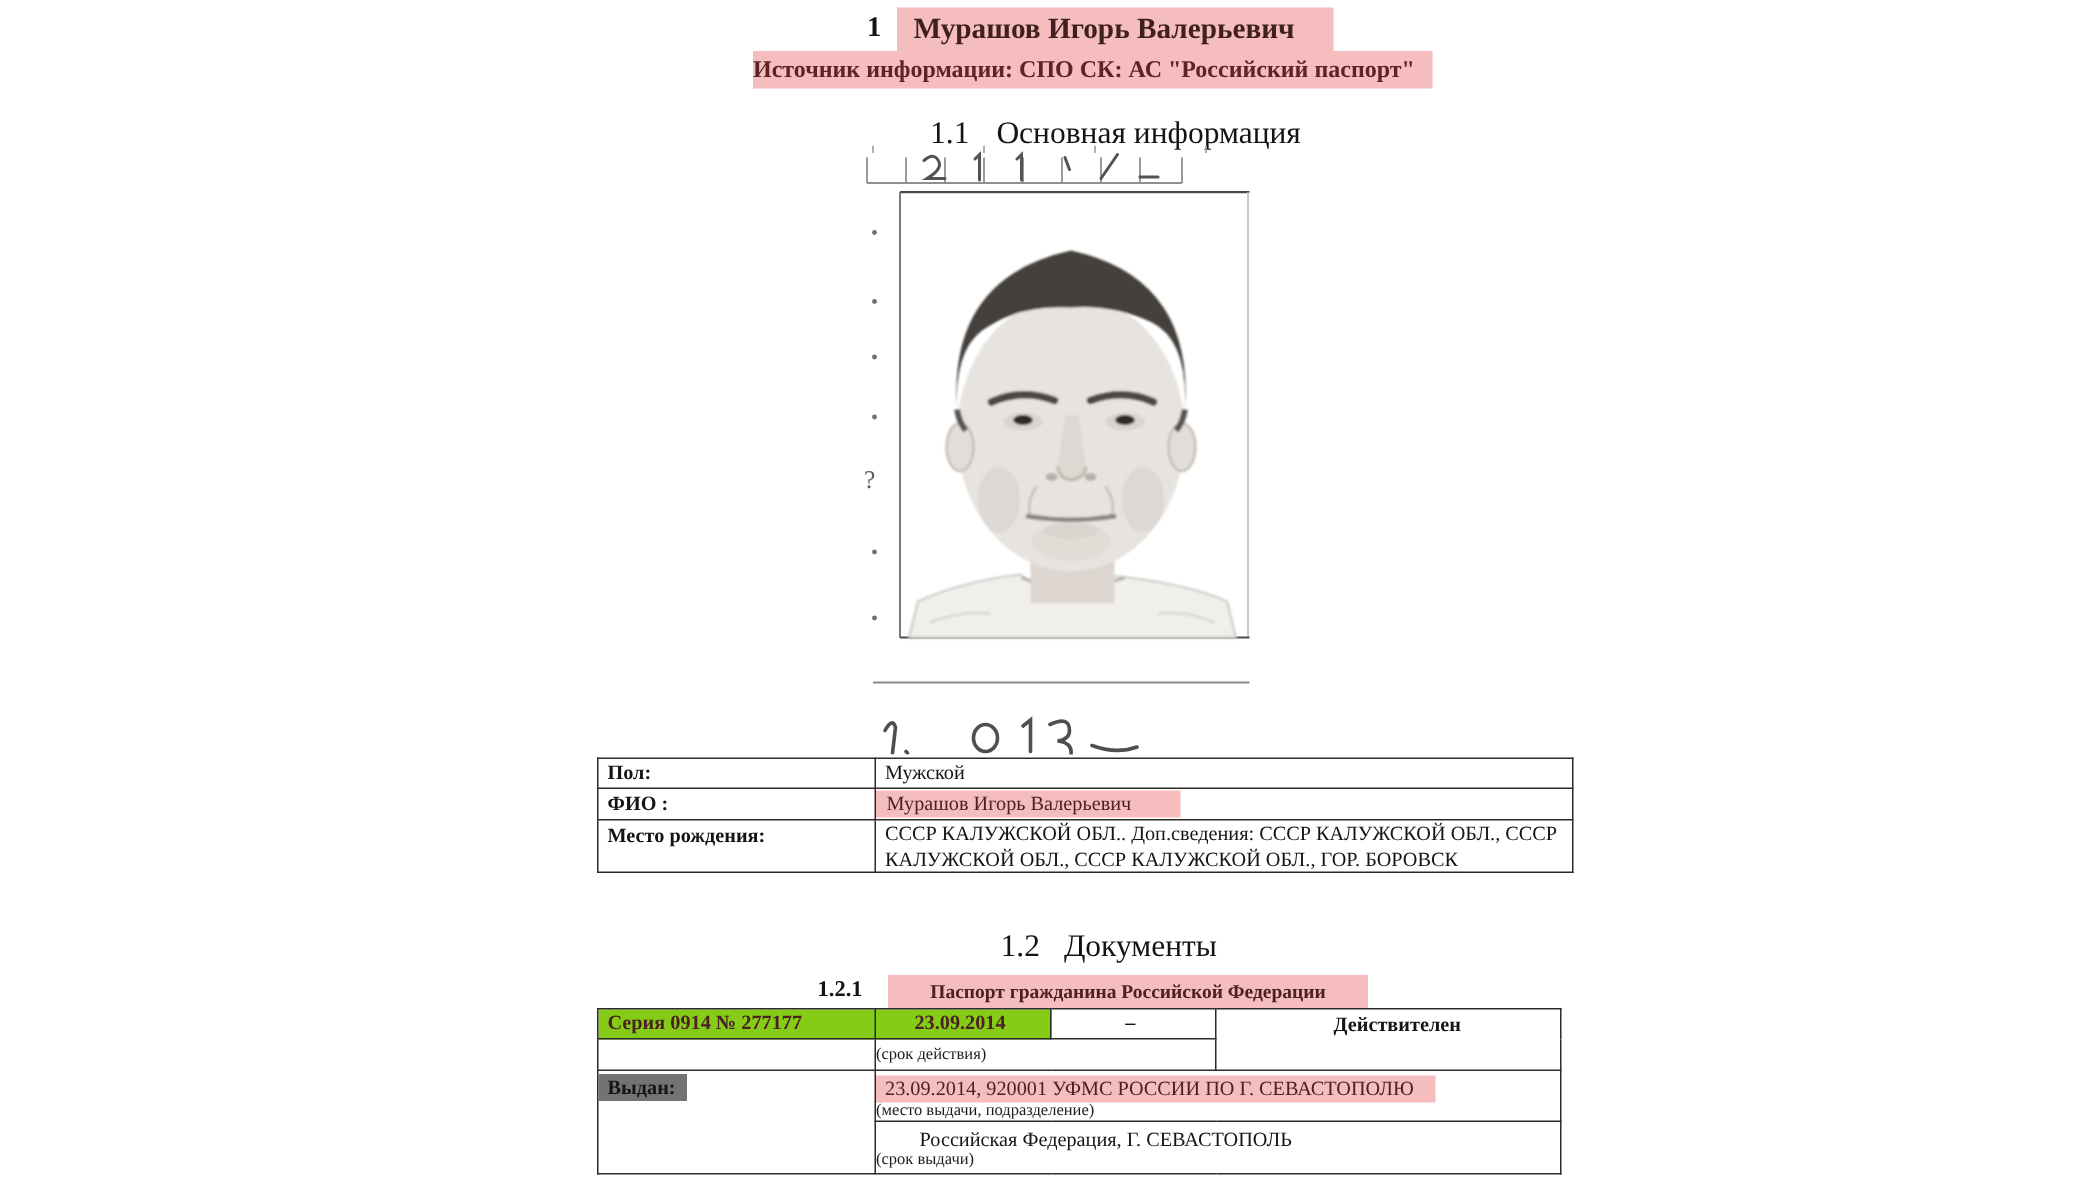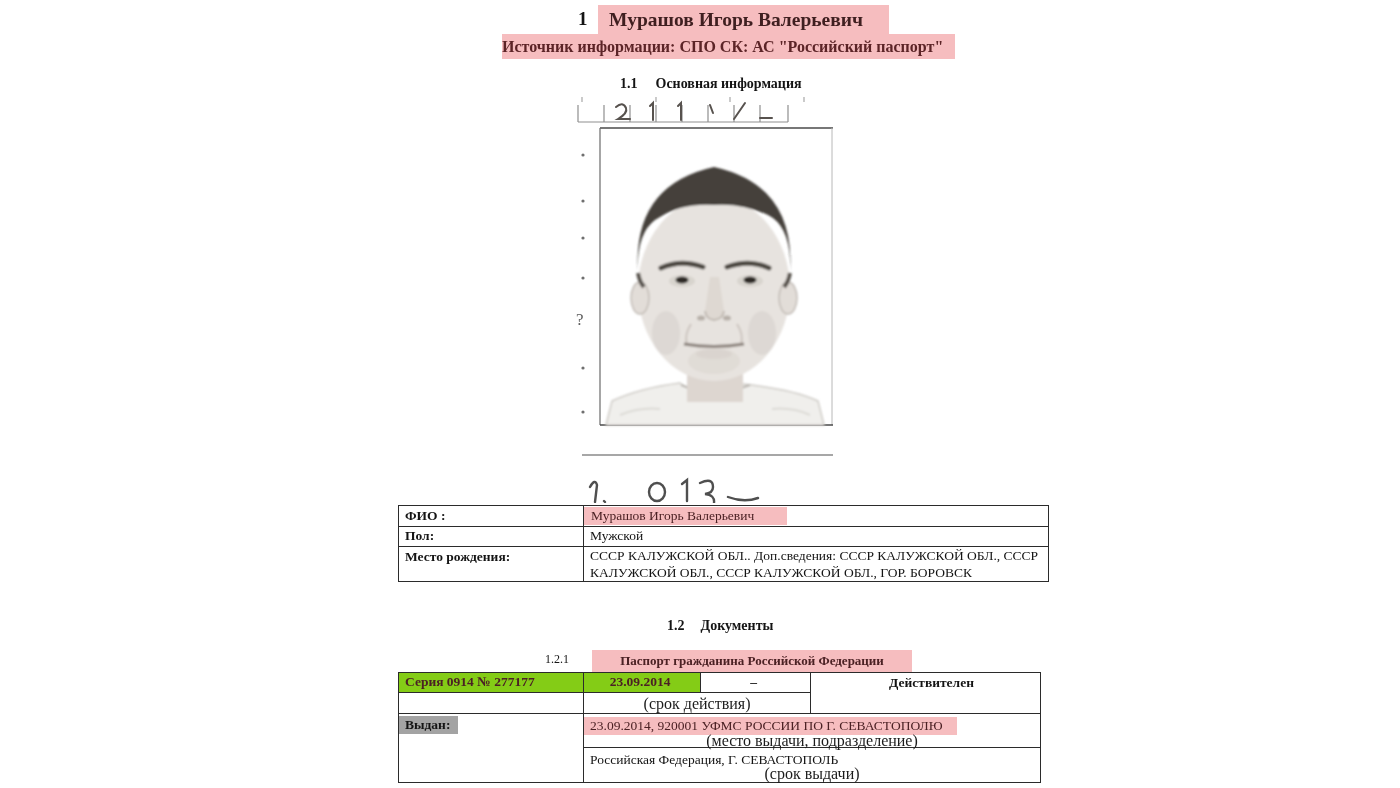--- a/index.html
+++ b/index.html
@@ -9,48 +9,48 @@
   .abs { position:absolute; }
 
   
   .h1-num { left:578px; top:8px; font-size:19px; font-weight:bold; }
   .h1-name { left:598px; top:5px; width:291px; height:29px; background:#f6bdbf;
              color:#3f1f20; font-size:19.5px; font-weight:bold; line-height:29px;
              padding-left:11px; white-space:nowrap; }
   .src-line { left:502px; top:34px; width:453px; height:25px; background:#f6bdbf;
               color:#5c2427; font-size:16px; font-weight:bold; line-height:25px;
               white-space:nowrap; }
-  .sec { font-size:14px; font-weight:bold; display:flex; }
+  .sec { font-size:21px; font-weight:normal; display:flex; }
   .sec-11 { left:620px; top:76px; } .sec-11 .gap { width:18px; }
   .sec-12 { left:667px; top:618px; } .sec-12 .gap { width:16px; }
-  .sec-121-num { left:545px; top:652px; font-size:12px; font-weight:normal; }
+  .sec-121-num { left:545px; top:652px; font-size:15px; font-weight:bold; }
   .sec-121-title { left:592px; top:650px; width:320px; height:22px; background:#f6bdbf;
                    color:#4b2124; font-size:13px; font-weight:bold; line-height:22px;
                    text-align:center; white-space:nowrap; }
 
   
   table { border-collapse:collapse; table-layout:fixed; }
   td { border:1px solid #2b2b2b; font-size:13.5px; color:#141414;
        vertical-align:middle; line-height:1.22; padding:0 4px 0 6px; }
   .t1 { left:398px; top:505px; width:650px; }
   .t2 { left:398px; top:672px; width:642px; }
   .lbl { font-weight:bold; white-space:nowrap; }
   .nopad { padding:0; }
   .hl-span { display:inline-block; background:#f6bdbf; color:#4b2124; padding:1px 0 1px 7px; }
   .w-fio { min-width:203px; } .w-dob { min-width:75px; }
   .cell-pink { background:#84cc16; color:#4b2124; font-weight:bold; }
   .ctr { text-align:center; }
   .bold { font-weight:bold; }
-  .cap { display:block; font-size:16px; line-height:11px; text-align:center; color:#1c1c1c; }
+  .cap { display:block; font-size:11px; line-height:11px; text-align:left; color:#1c1c1c; }
   .top { vertical-align:top; padding-top:2px; }
-  .vyd { display:inline-block; background:#a3a3a3; padding:1px 8px 1px 6px; }
+  .vyd { display:inline-block; background:#737373; padding:1px 8px 1px 6px; }
   .issued-line { display:block; padding-top:1px; }
   .issued-hl { display:inline-block; background:#f6bdbf; color:#4b2124;
                padding:1px 14px 1px 6px; white-space:nowrap; }
-  .plain-line { display:block; padding:2px 0 0 6px; }
+  .plain-line { display:block; padding:2px 0 0 6px;margin-left:23px; }
 </style>
 </head>
 <body>
 
 <div class="canvas">
 
   <div class="abs h1-num">1</div>
   <div class="abs h1-name">Мурашов Игорь Валерьевич</div>
 
   <div class="abs src-line">Источник информации: СПО СК: АС "Российский паспорт"</div>
@@ -149,29 +149,29 @@
       <path d="M168,400 q16,6 30,1"></path>
     </g>
   </svg>
 
   <table class="abs t1">
     <colgroup>
         <col style="width:185px">
         <col style="width:465px">
       </colgroup>
     <tbody>
-        <tr style="height:21px">
+        <tr style="height:20px">
+      <td class="lbl">Пол:</td>
+      <td>Мужской</td>
+    </tr>
+    <tr style="height:21px">
       <td class="lbl">ФИО :</td>
       <td class="nopad">
         <span class="hl-span w-fio">Мурашов Игорь Валерьевич</span>
       </td>
-    </tr>
-    <tr style="height:20px">
-      <td class="lbl">Пол:</td>
-      <td>Мужской</td>
     </tr>
     <tr style="height:35px">
       <td class="lbl" style="vertical-align:top; padding-top:2px;">Место рождения:</td>
       <td style="padding-top:1px">СССР КАЛУЖСКОЙ ОБЛ.. Доп.сведения: СССР КАЛУЖСКОЙ ОБЛ., СССР КАЛУЖСКОЙ ОБЛ., СССР КАЛУЖСКОЙ ОБЛ., ГОР. БОРОВСК</td>
     </tr>
   </tbody>
     </table>
 
   <div class="abs sec sec-12">
     <span>1.2</span>

